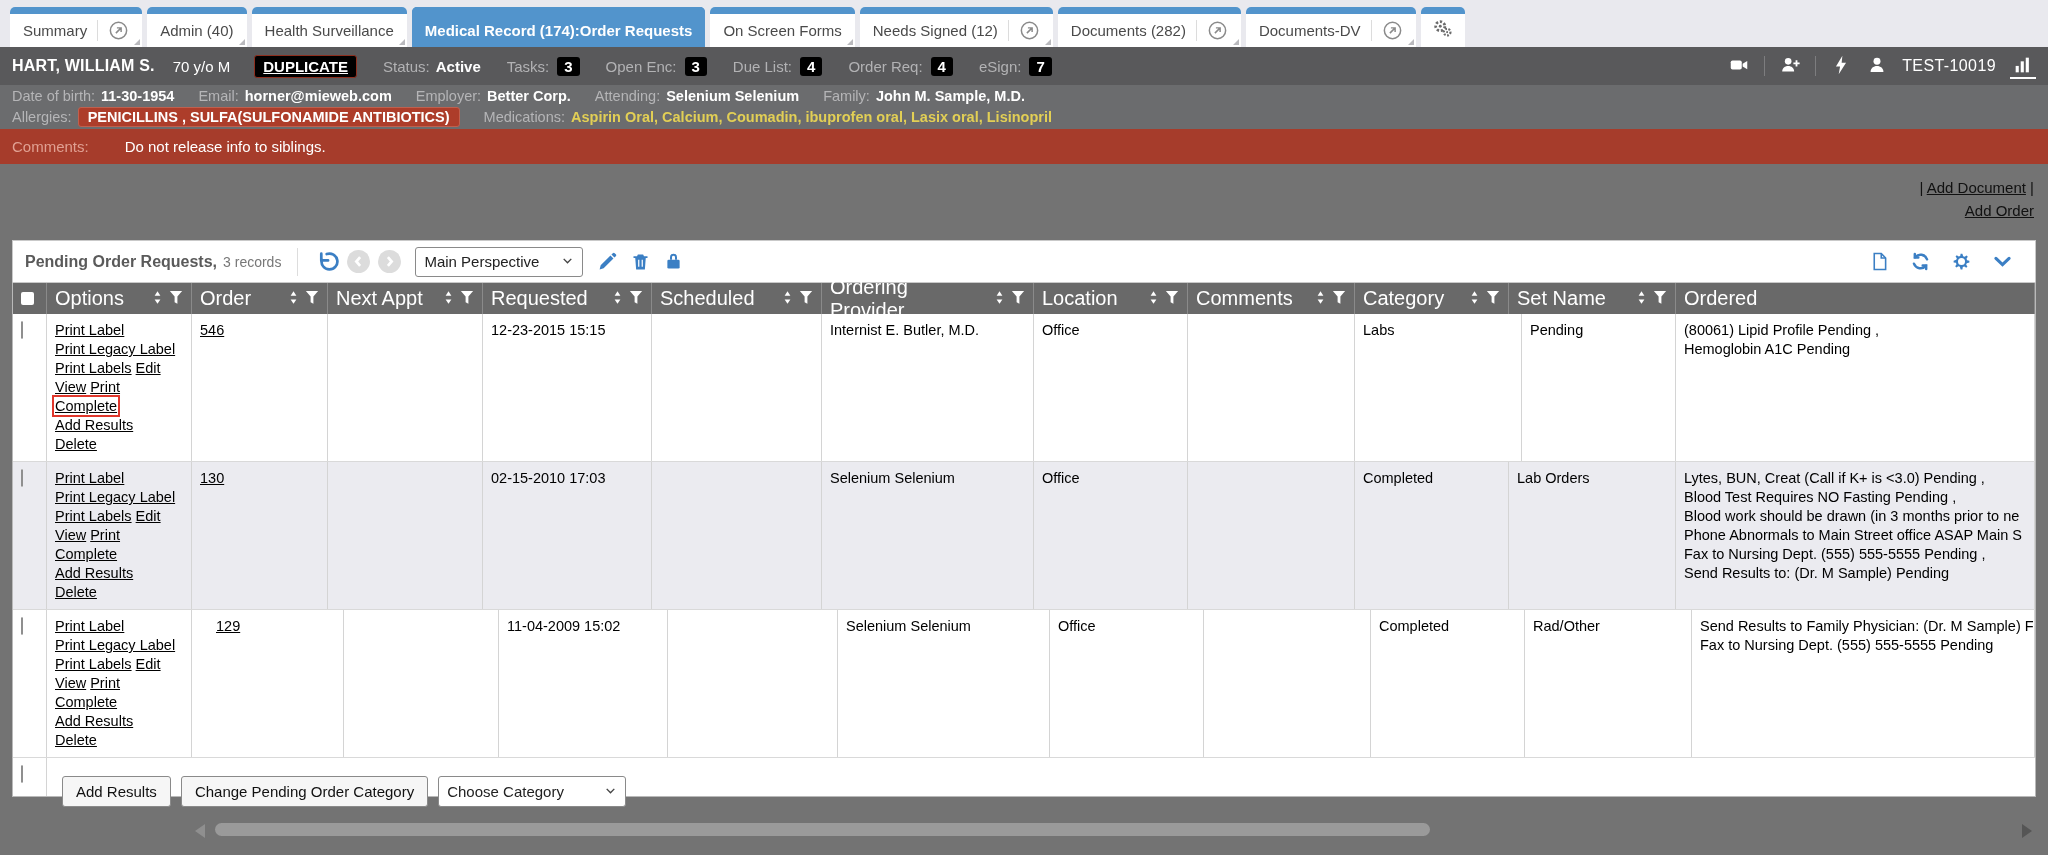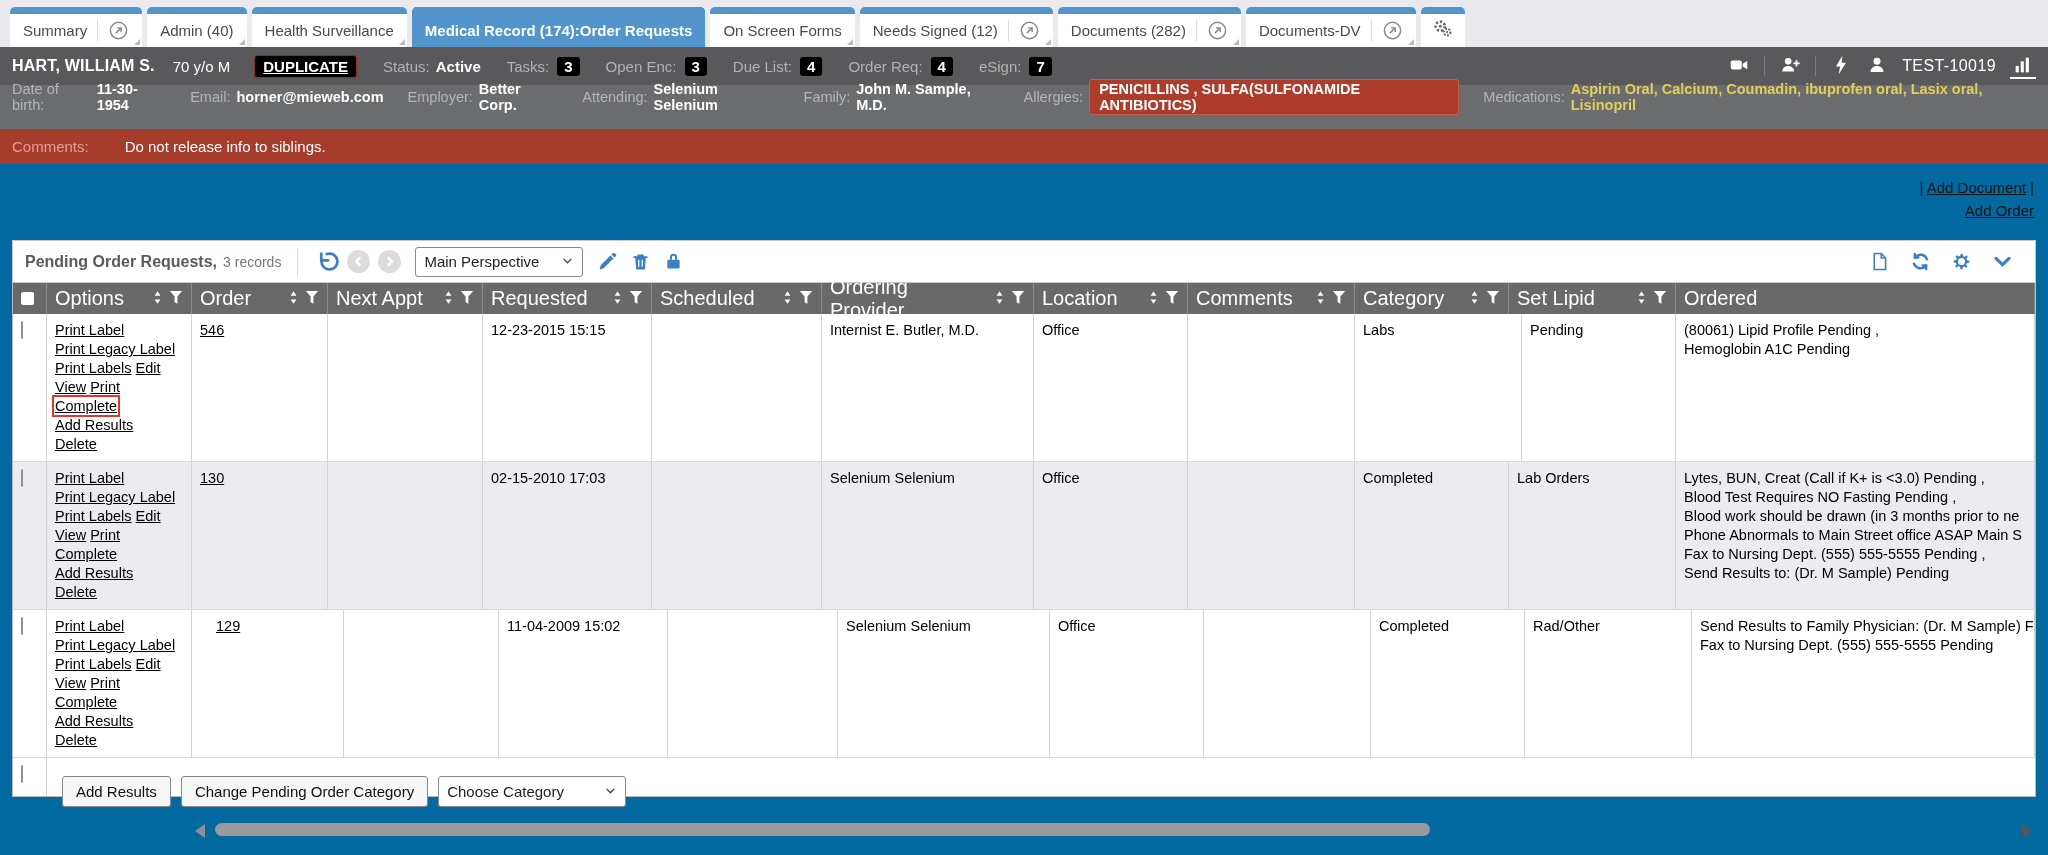--- a/index.html
+++ b/index.html
@@ -28,33 +28,33 @@
   .pval { color:#fff; font-weight:bold; margin-left:6px; }
   .counter { display:flex; align-items:center; }
   .counter .badge { margin-left:8px; padding:1px 7px; cursor:pointer; }
   .pright { margin-left:auto; display:flex; align-items:center; gap:14px; }
   .pright svg { width:22px; height:22px; color:#fff; }
   .vdiv { width:1px; height:20px; background:#7d7d7f; }
   .pid { font-size:16px; letter-spacing:.4px; }
   .chartbtn { border-bottom:2px solid #fff; padding:0 2px 1px 2px; display:flex; }
 
   
-  .demobar { height:44px; background:#6b6c6e; color:#fff; font-size:14.5px; padding:2px 12px; display:flex; flex-direction:row; justify-content:center; gap:2px; }
+  .demobar { height:44px; background:#6b6c6e; color:#fff; font-size:14.5px; padding:2px 12px; display:flex; flex-direction:column; justify-content:center; gap:2px; }
   .demoline { display:flex; align-items:center; height:20px; }
   .dlabel { color:#b5b5b7; margin-right:6px; }
   .dval { color:#fff; font-weight:bold; margin-right:24px; }
   .allergybadge { background:#ad3d2a; border:1px solid #c0604e; border-radius:3px; color:#fff; font-weight:bold; padding:1px 9px; margin-right:24px; }
   .meds { color:#e2cf55; font-weight:bold; }
 
   
   .commentsbar { height:35px; background:#a63c2b; color:#fff; display:flex; align-items:center; font-size:15px; padding:16px 12px; }
   .clabel { color:#e0a092; margin-right:36px; }
 
   
-  .content { position:relative; height:691px; background:#0369a1; }
+  .content { position:relative; height:691px; background:#737373; }
   .addlinks { position:absolute; top:12px; right:14px; text-align:right; font-size:15px; color:#111; line-height:23px; }
   .addlinks a { color:#111; text-decoration:underline; cursor:pointer; }
 
   
   .panel { position:absolute; left:12px; top:76px; width:2024px; }
   .toolbar { height:42px; background:#fff; border:1px solid #c9c9c9; border-bottom:none; display:flex; align-items:center; padding:0 12px; }
   .ttl { font-weight:bold; font-size:16px; color:#5a5a5a; }
   .trec { font-size:14px; color:#777; margin-left:6px; }
   .tdiv { width:1px; height:28px; background:#ddd; margin:0 16px; }
   .iconbtn { display:flex; align-items:center; justify-content:center; cursor:pointer; color:#3b7fc4; background:none; border:none; }
@@ -435,21 +435,21 @@
             <span class="hicons">
               <span><svg viewBox="0 0 16 24" fill="#fff" style="width: 13px; height: 15px;">
                   <path d="M8 2 L12.6 9 H3.4 Z M8 22 L3.4 15 H12.6 Z"></path>
                 </svg></span>
               <span><svg viewBox="0 0 16 17" fill="#fff" style="width: 14px; height: 15px;">
                   <path d="M1 1 H15 L9.6 7.4 V15.6 L6.4 14 V7.4 Z"></path>
                 </svg></span>
             </span>
           </div>
           <div class="hcell" style="width: 167px;">
-            <span class="lbl">Set Lipid</span>
+            <span class="lbl">Set Name</span>
             <span class="hicons">
               <span><svg viewBox="0 0 16 24" fill="#fff" style="width: 13px; height: 15px;">
                   <path d="M8 2 L12.6 9 H3.4 Z M8 22 L3.4 15 H12.6 Z"></path>
                 </svg></span>
               <span><svg viewBox="0 0 16 17" fill="#fff" style="width: 14px; height: 15px;">
                   <path d="M1 1 H15 L9.6 7.4 V15.6 L6.4 14 V7.4 Z"></path>
                 </svg></span>
             </span>
           </div>
           <div class="hcell" style="flex: 1 1 0%;">

